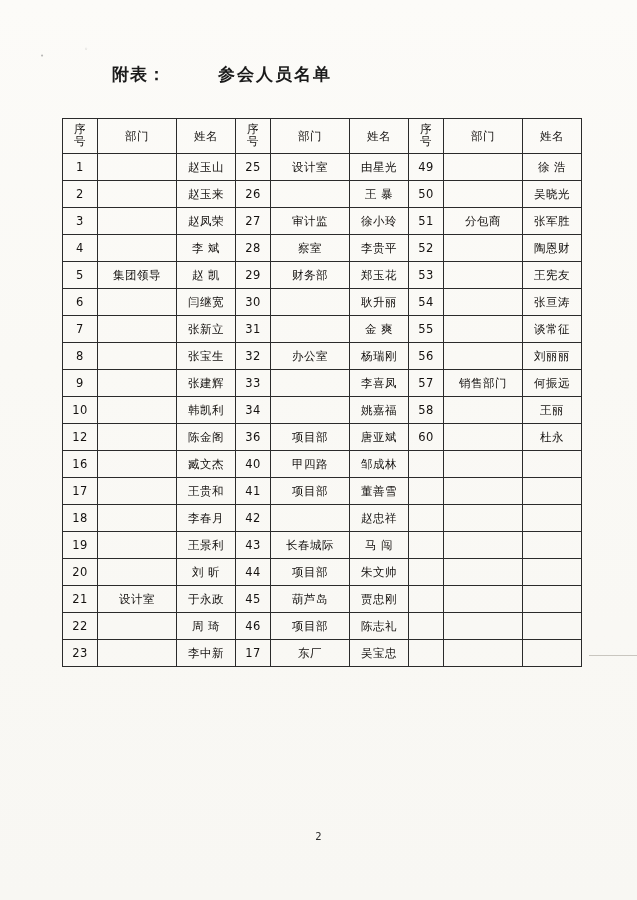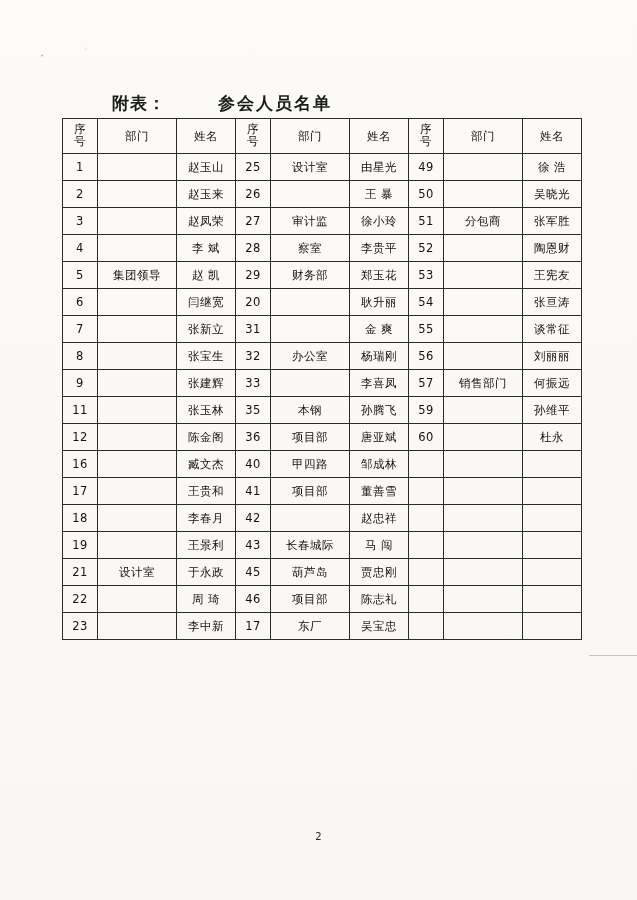--- a/index.html
+++ b/index.html
@@ -30,21 +30,21 @@
     pointer-events: none;
   }
   .speck {
     position: absolute;
     color: #8c8c8c;
     font-size: 7px;
     opacity: .6;
   }
   .title-row {
     position: absolute;
-    top: 92px;
+    top: 63px;
     left: 0;
     width: 100%;
     display: flex;
     align-items: baseline;
   }
   .attach-label {
     margin-left: 112px;
     font-family: "DejaVu Sans", sans-serif;
     font-size: 17px;
     font-weight: bold;
@@ -205,21 +205,21 @@
             <td class="col-dept dept-cell">财务部</td>
             <td class="col-name">郑玉花</td>
             <td class="col-seq">53</td>
             <td class="col-dept dept-cell"></td>
             <td class="col-name">王宪友</td>
           </tr>
           <tr>
             <td class="col-seq">6</td>
             <td class="col-dept dept-cell"></td>
             <td class="col-name">闫继宽</td>
-            <td class="col-seq">20</td>
+            <td class="col-seq">30</td>
             <td class="col-dept dept-cell"></td>
             <td class="col-name">耿升丽</td>
             <td class="col-seq">54</td>
             <td class="col-dept dept-cell"></td>
             <td class="col-name">张亘涛</td>
           </tr>
           <tr>
             <td class="col-seq">7</td>
             <td class="col-dept dept-cell"></td>
             <td class="col-name">张新立</td>
@@ -246,29 +246,29 @@
             <td class="col-dept dept-cell"></td>
             <td class="col-name">张建辉</td>
             <td class="col-seq">33</td>
             <td class="col-dept dept-cell"></td>
             <td class="col-name">李喜凤</td>
             <td class="col-seq">57</td>
             <td class="col-dept dept-cell">销售部门</td>
             <td class="col-name">何振远</td>
           </tr>
           <tr>
-            <td class="col-seq">11</td>
-            <td class="col-dept dept-cell"></td>
-            <td class="col-name">张玉林</td>
-            <td class="col-seq">35</td>
-            <td class="col-dept dept-cell">本钢</td>
-            <td class="col-name">孙腾飞</td>
-            <td class="col-seq">59</td>
-            <td class="col-dept dept-cell"></td>
-            <td class="col-name">孙维平</td>
+            <td class="col-seq">10</td>
+            <td class="col-dept dept-cell"></td>
+            <td class="col-name">韩凯利</td>
+            <td class="col-seq">34</td>
+            <td class="col-dept dept-cell"></td>
+            <td class="col-name">姚嘉福</td>
+            <td class="col-seq">58</td>
+            <td class="col-dept dept-cell"></td>
+            <td class="col-name">王丽</td>
           </tr>
           <tr>
             <td class="col-seq">12</td>
             <td class="col-dept dept-cell"></td>
             <td class="col-name">陈金阁</td>
             <td class="col-seq">36</td>
             <td class="col-dept dept-cell">项目部</td>
             <td class="col-name">唐亚斌</td>
             <td class="col-seq">60</td>
             <td class="col-dept dept-cell"></td>
@@ -307,20 +307,31 @@
             <td class="col-dept dept-cell"></td>
             <td class="col-name"></td>
           </tr>
           <tr>
             <td class="col-seq">19</td>
             <td class="col-dept dept-cell"></td>
             <td class="col-name">王景利</td>
             <td class="col-seq">43</td>
             <td class="col-dept dept-cell">长春城际</td>
             <td class="col-name">马 闯</td>
+            <td class="col-seq"></td>
+            <td class="col-dept dept-cell"></td>
+            <td class="col-name"></td>
+          </tr>
+          <tr>
+            <td class="col-seq">20</td>
+            <td class="col-dept dept-cell"></td>
+            <td class="col-name">刘 昕</td>
+            <td class="col-seq">44</td>
+            <td class="col-dept dept-cell">项目部</td>
+            <td class="col-name">朱文帅</td>
             <td class="col-seq"></td>
             <td class="col-dept dept-cell"></td>
             <td class="col-name"></td>
           </tr>
           <tr>
             <td class="col-seq">21</td>
             <td class="col-dept dept-cell">设计室</td>
             <td class="col-name">于永政</td>
             <td class="col-seq">45</td>
             <td class="col-dept dept-cell">葫芦岛</td>

